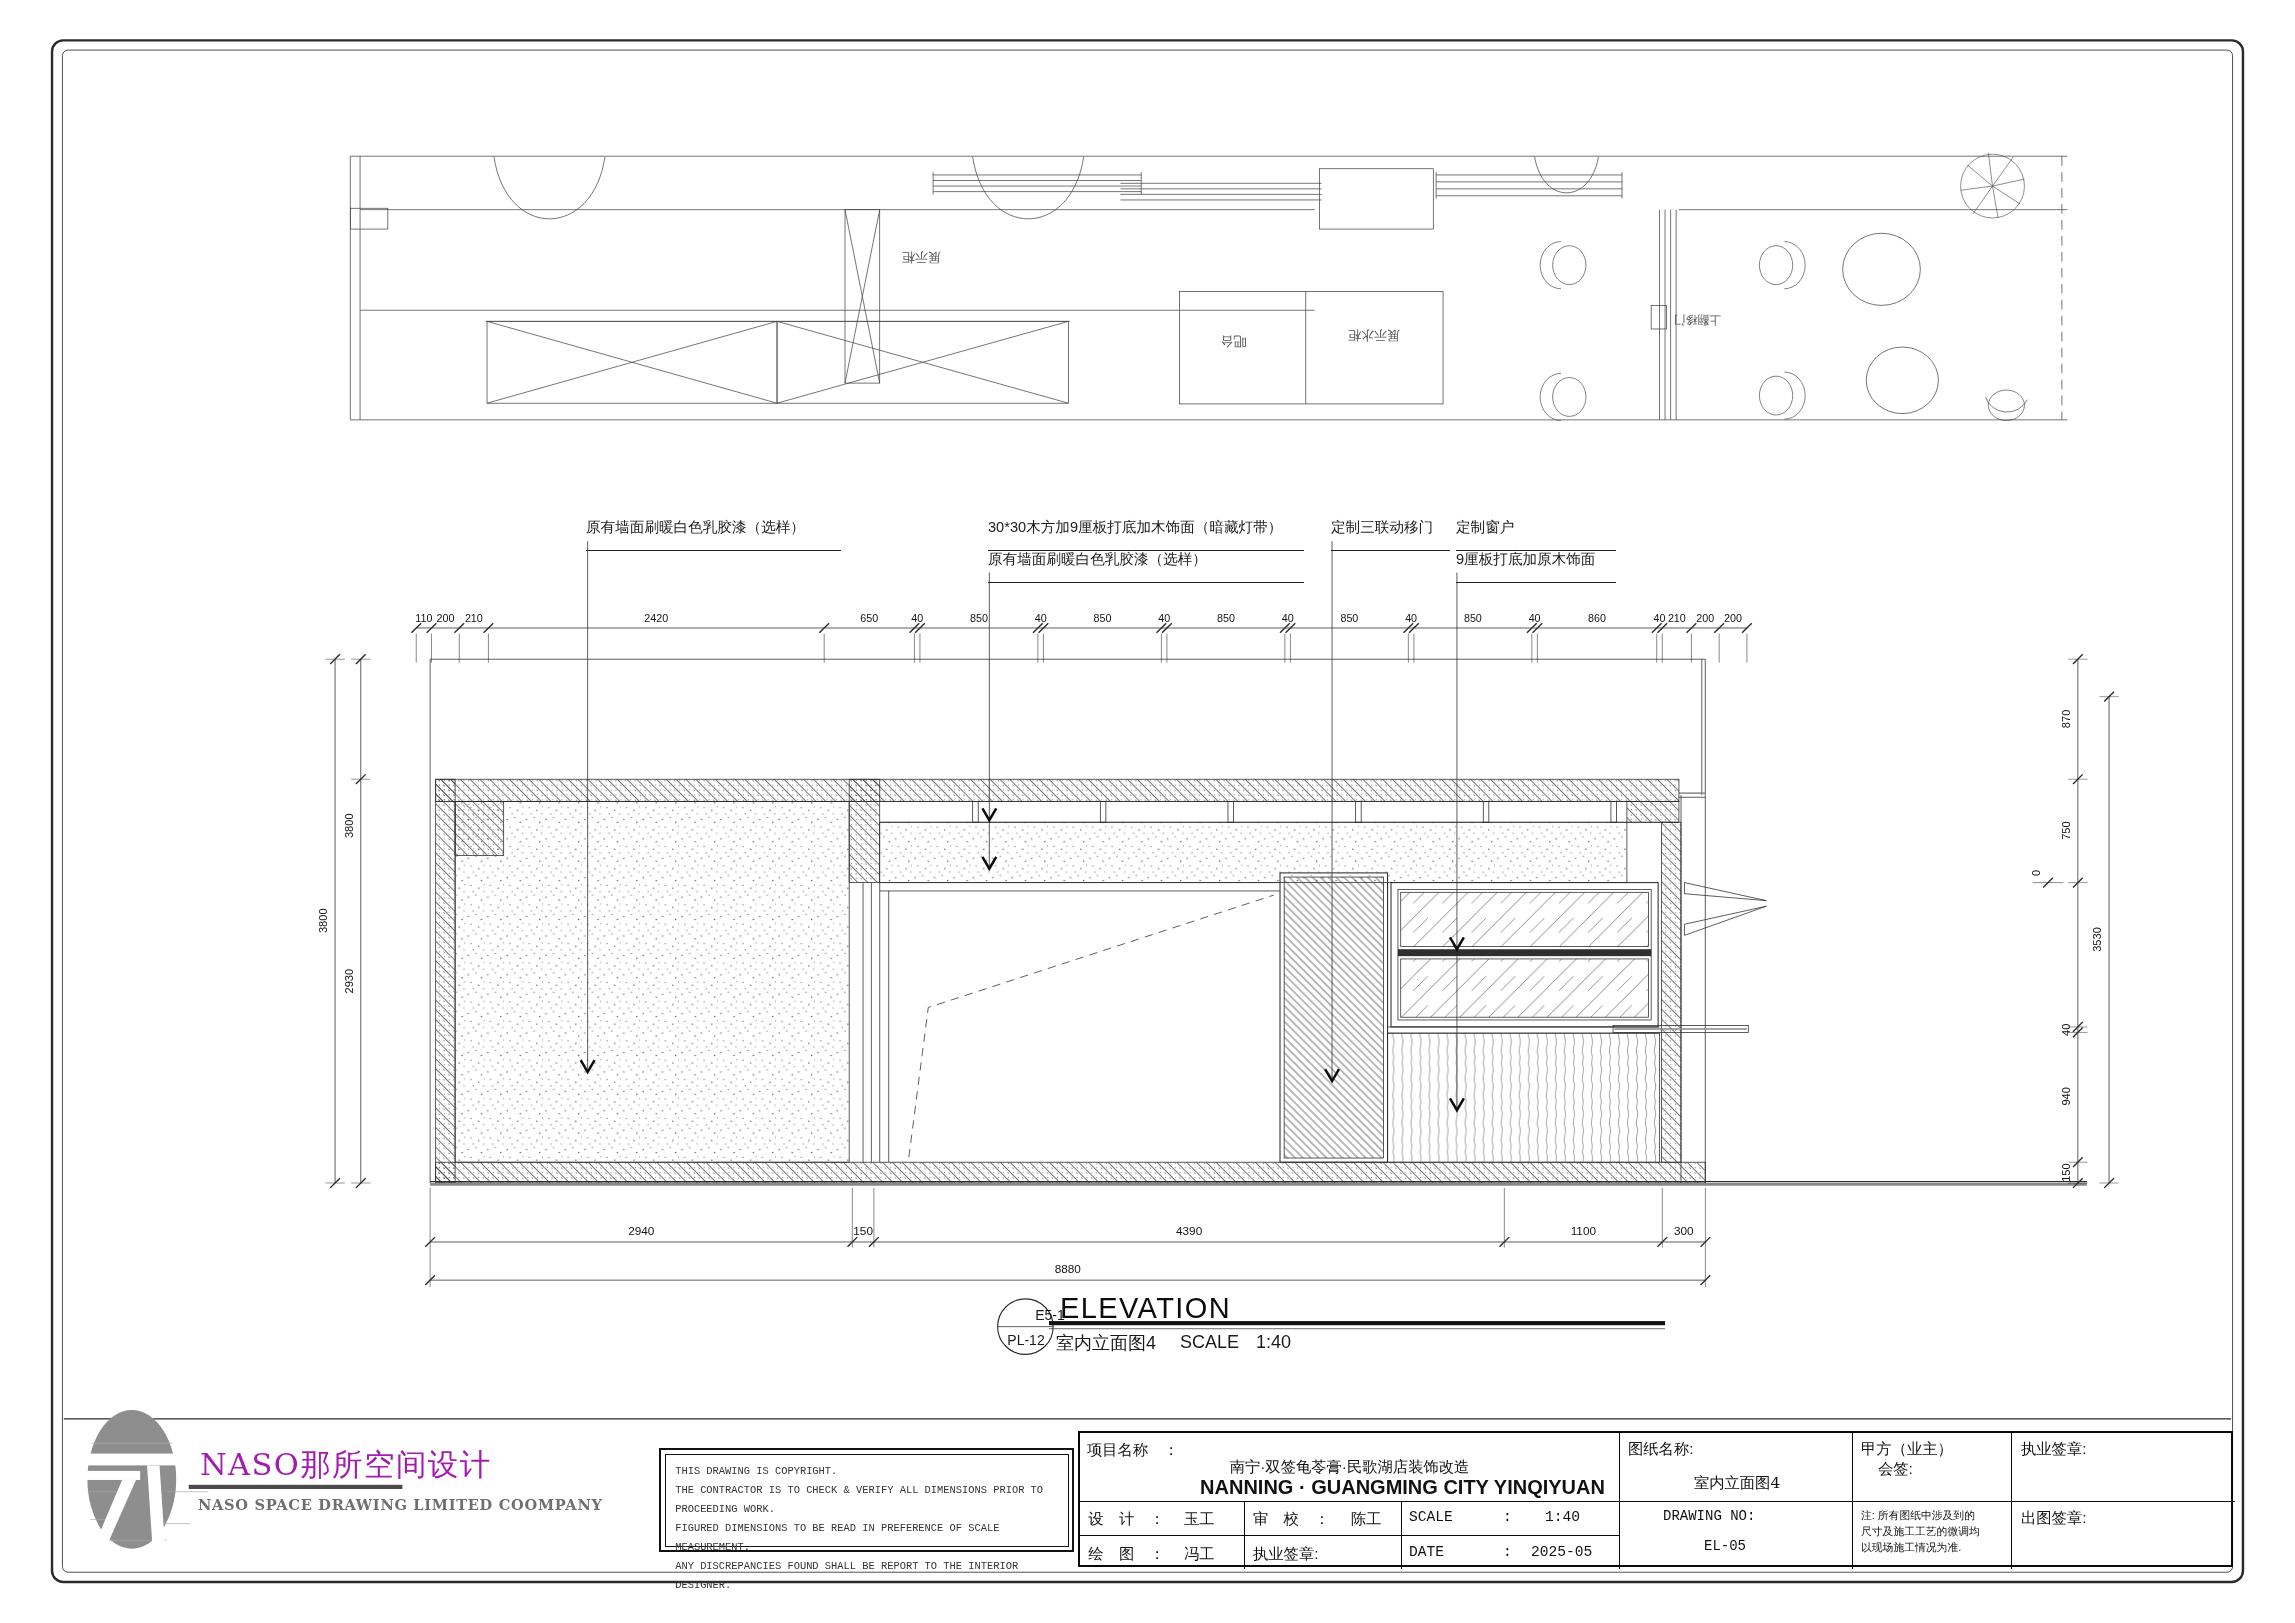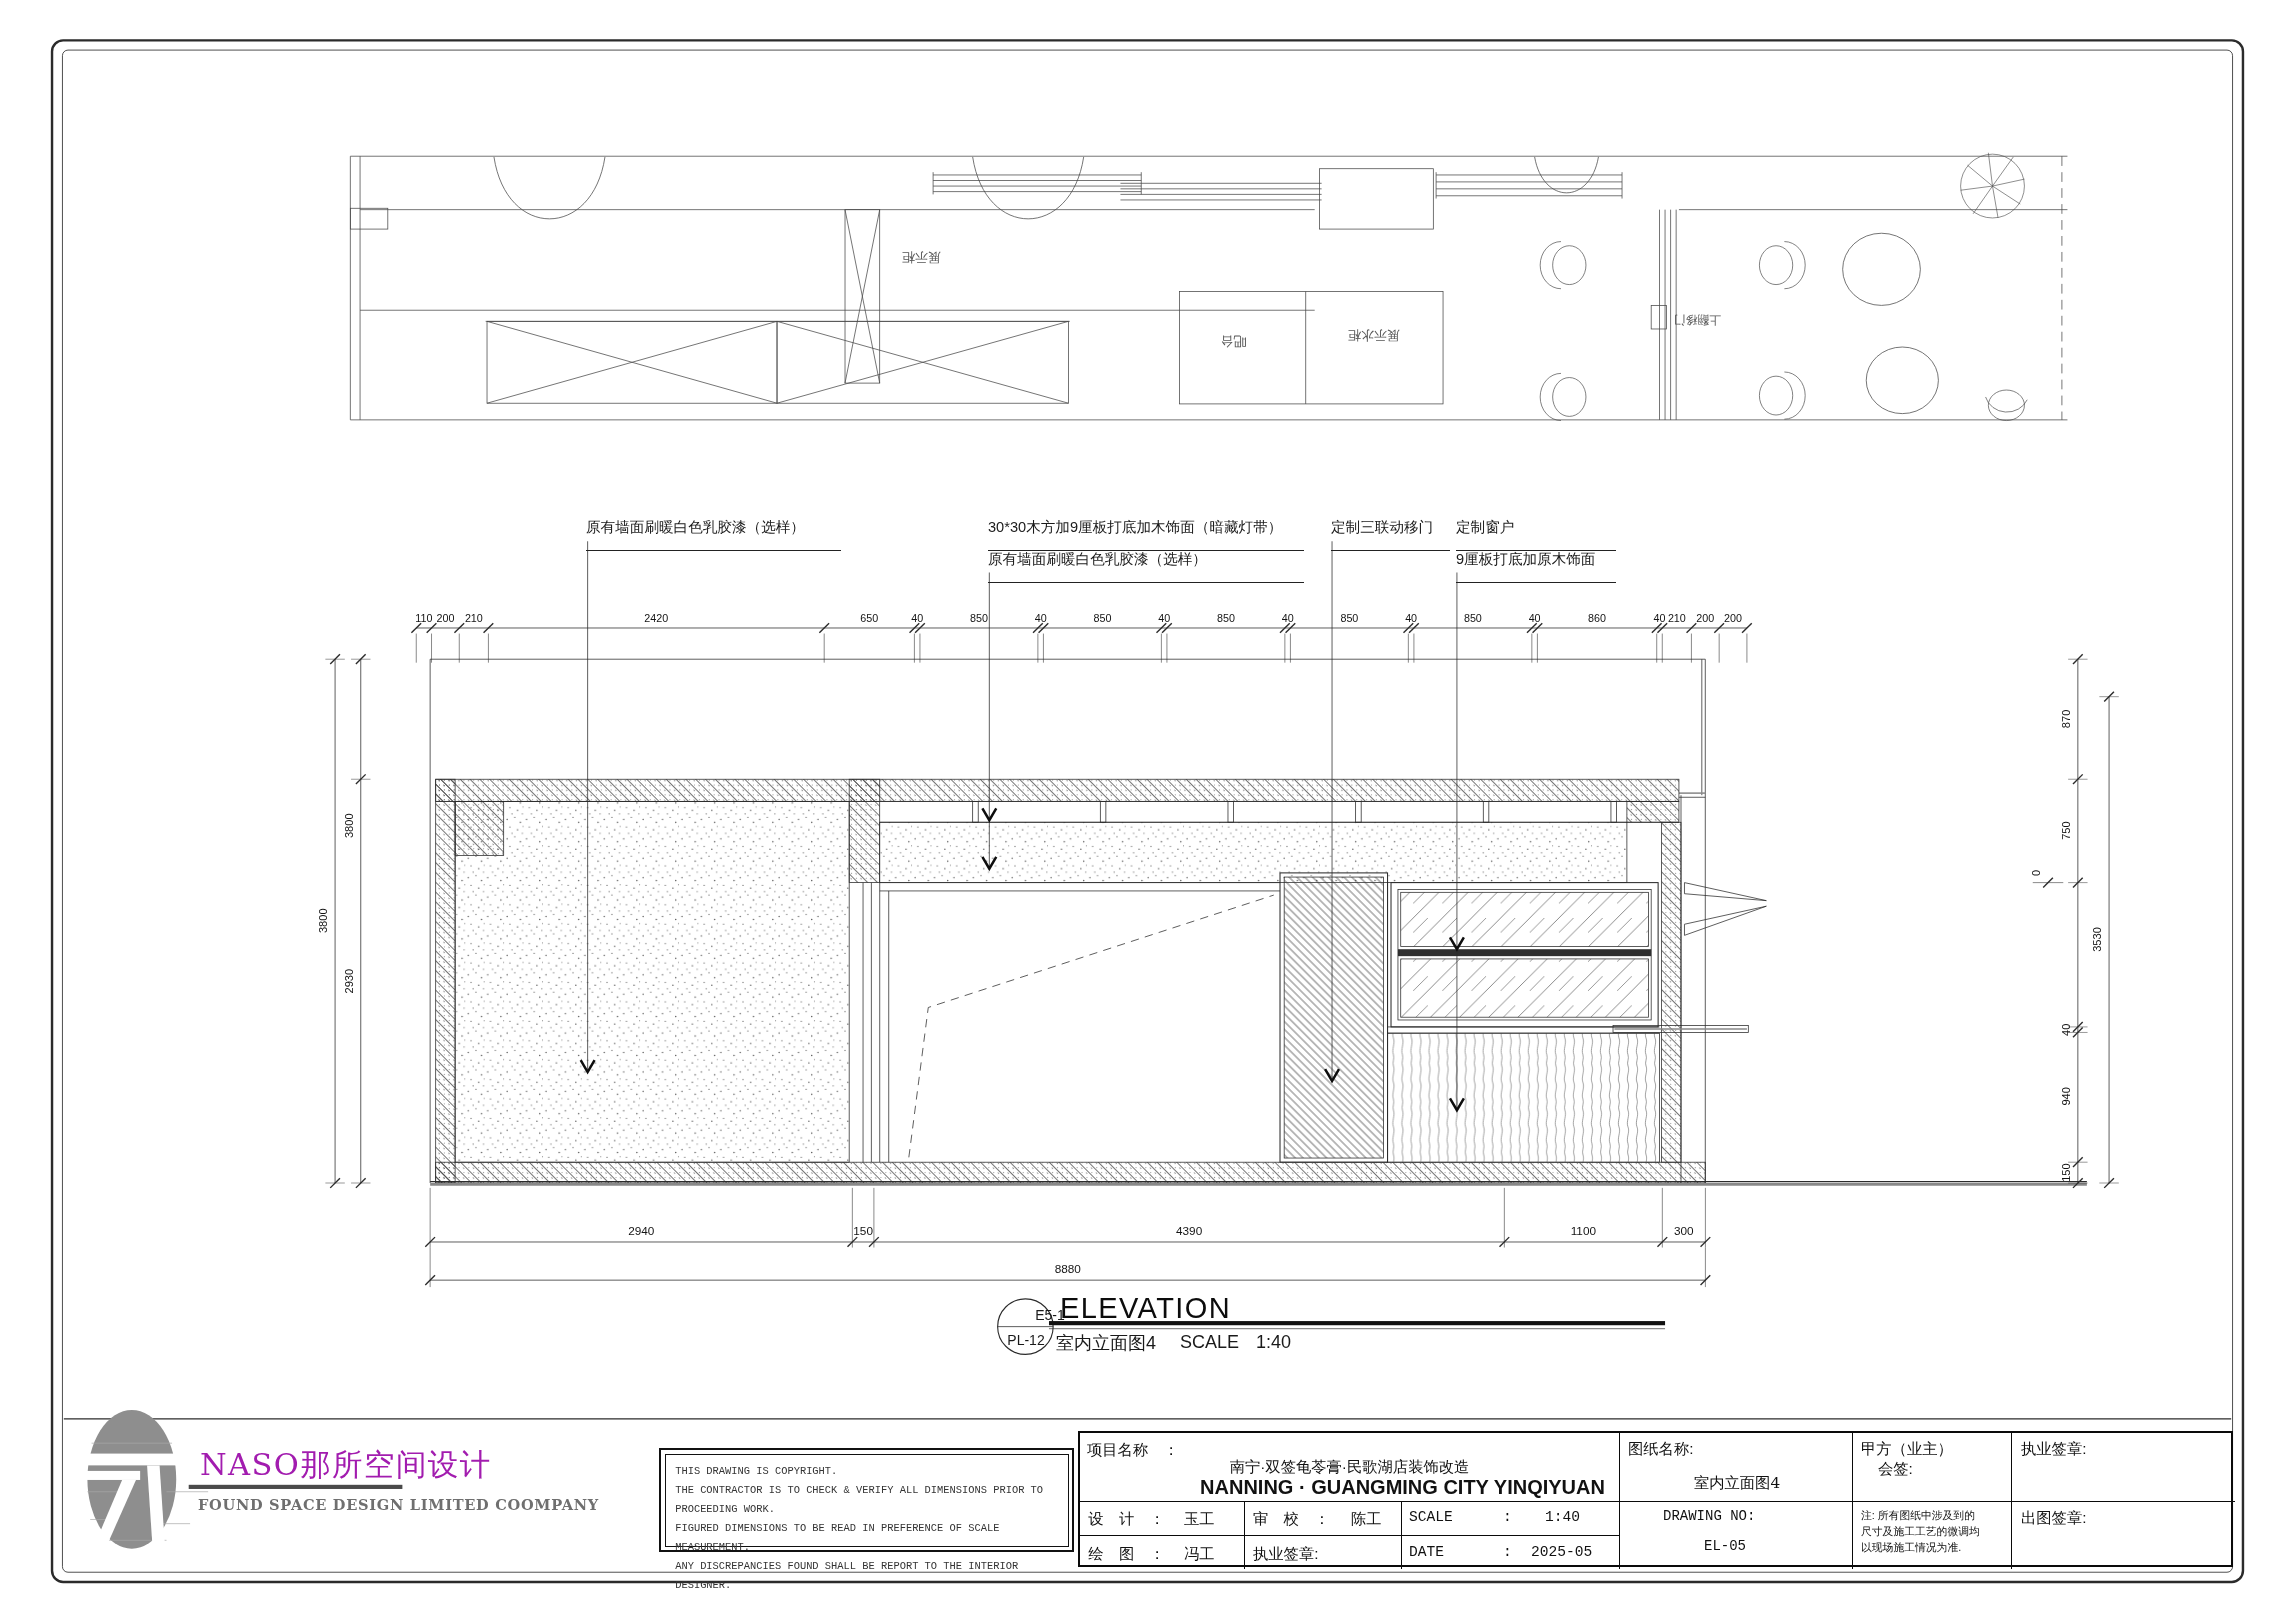--- a/index.html
+++ b/index.html
@@ -394,21 +394,21 @@
 <span class="t r180" style="left:1657px;top:311px;width:64px;font-size:11.8px;">上翻移门</span>
 
 <span class="t" style="left:1005px;top:1307px;width:42px;text-align:center;font-size:14px;margin-left:24px;">E5-1</span>
 <span class="t" style="left:1005px;top:1332px;width:42px;text-align:center;font-size:14px;">PL-12</span>
 <span class="t" style="left:1060px;top:1292px;font-size:29px;letter-spacing:1.4px;color:#0c0c0c;">ELEVATION</span>
 <span class="t" style="left:1056px;top:1331px;font-size:18px;">室内立面图4</span>
 <span class="t" style="left:1180px;top:1332px;font-size:18px;">SCALE</span>
 <span class="t" style="left:1256px;top:1332px;font-size:18px;">1:40</span>
 
 <span class="t serif" style="left:200px;top:1445px;font-size:30.5px;color:#a21caf;letter-spacing:1.4px;">NASO那所空间设计</span>
-<span class="t serif" style="left:198px;top:1496px;font-size:14.6px;font-weight:bold;color:#6f6f6f;letter-spacing:0.7px;">FOUND SPACE DESIGN LIMITED COOMPANY</span>
+<span class="t serif" style="left:198px;top:1496px;font-size:14.6px;font-weight:bold;color:#6f6f6f;letter-spacing:0.7px;">NASO SPACE DRAWING LIMITED COOMPANY</span>
 
 <div class="box" style="left:659px;top:1448px;width:415px;height:104px;border:2.1px solid #111;">
   <div class="box" style="left:3.5px;top:3.5px;right:3.5px;bottom:3.5px;border:0.7px solid #111;padding:7px 9.7px;">
     <div class="mono" style="font-size:10.4px;line-height:19px;color:#333;">
       <div>THIS DRAWING IS COPYRIGHT.</div>
       <div>THE CONTRACTOR IS TO CHECK &amp; VERIFY ALL DIMENSIONS PRIOR TO PROCEEDING WORK.</div>
       <div>FIGURED DIMENSIONS TO BE READ IN PREFERENCE OF SCALE MEASUREMENT.</div>
       <div>ANY DISCREPANCIES FOUND SHALL BE REPORT TO THE INTERIOR DESIGNER.</div>
     </div>
   </div>

